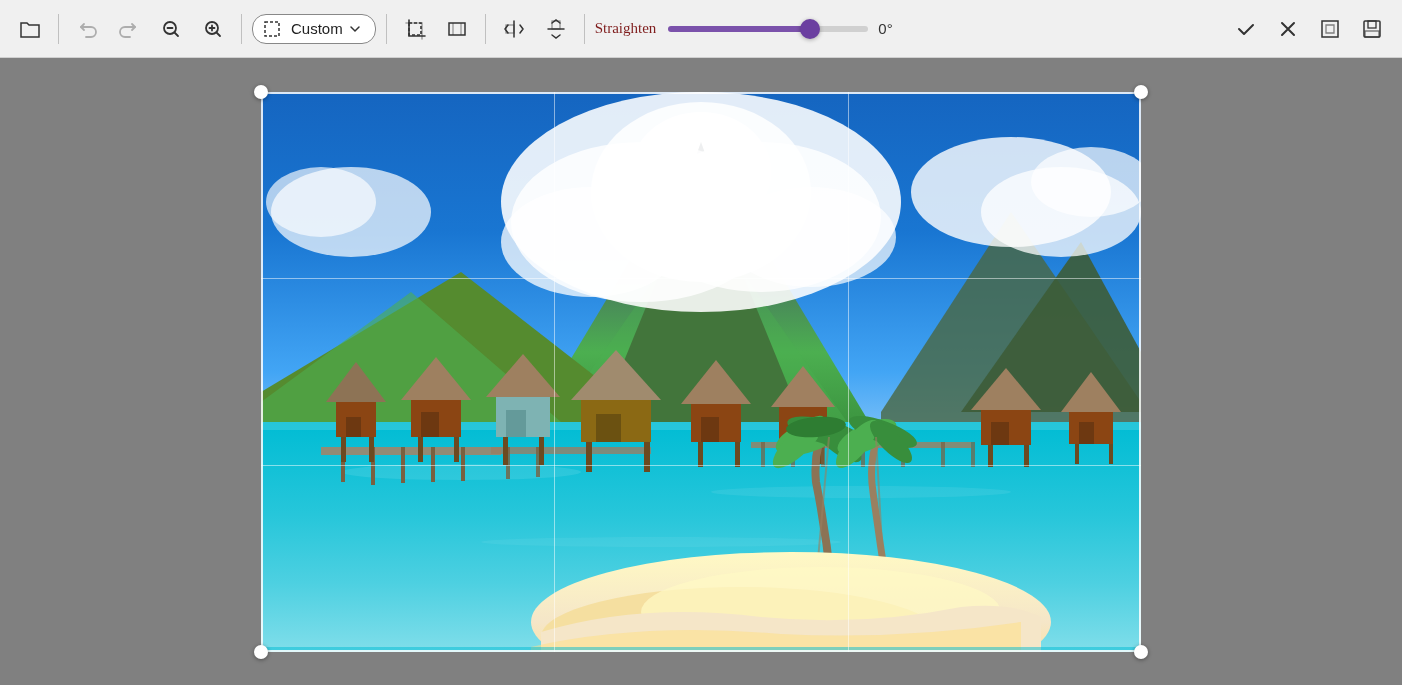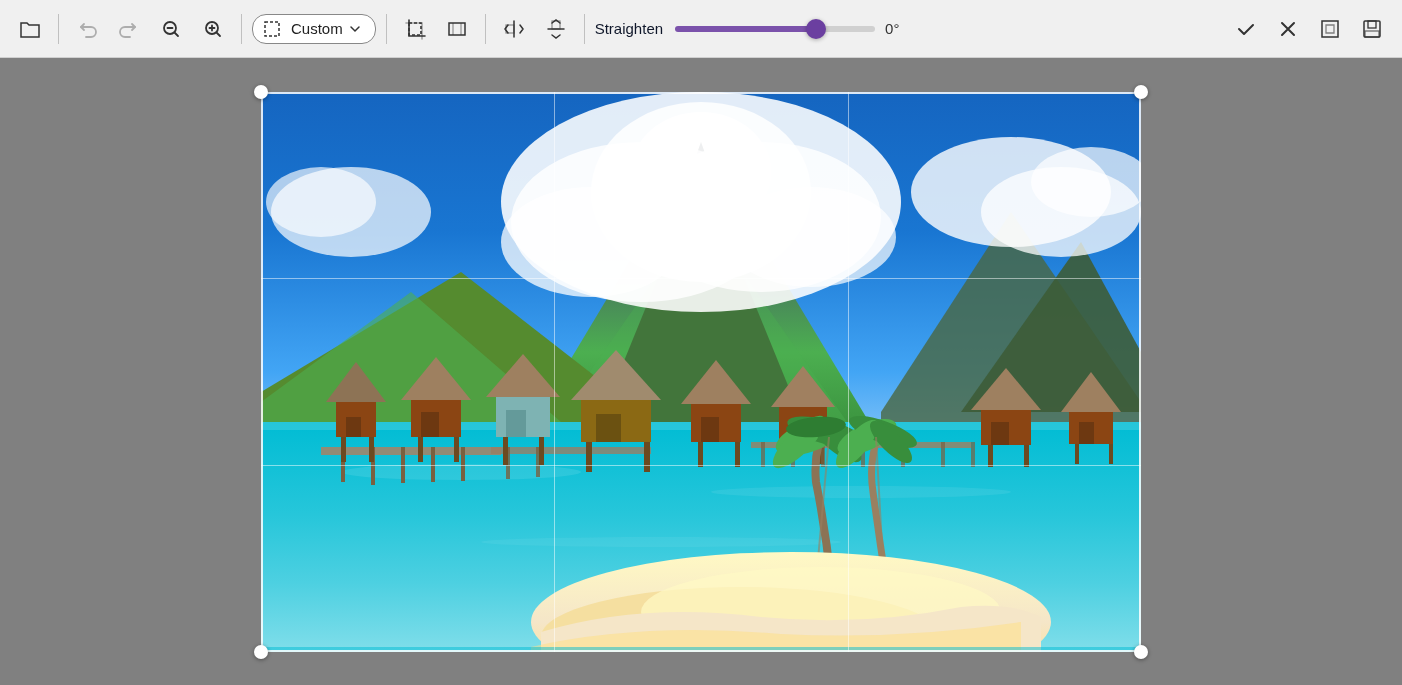--- a/index.html
+++ b/index.html
@@ -55,23 +55,24 @@
       background: white;
       cursor: pointer;
       font-size: 15px;
       color: #222;
       min-width: 110px;
     }
     .custom-dropdown svg { margin-right: 4px; }
 
     .straighten-label {
       font-size: 15px;
-      color: #0f172a;
+      color: #7f1d1d;
       margin-right: 6px;
       white-space: nowrap;
+      font-family: Liberation Serif, serif;
     }
 
     
     .slider-container {
       display: flex;
       align-items: center;
       gap: 10px;
     }
     input[type=range] {
       -webkit-appearance: none;

